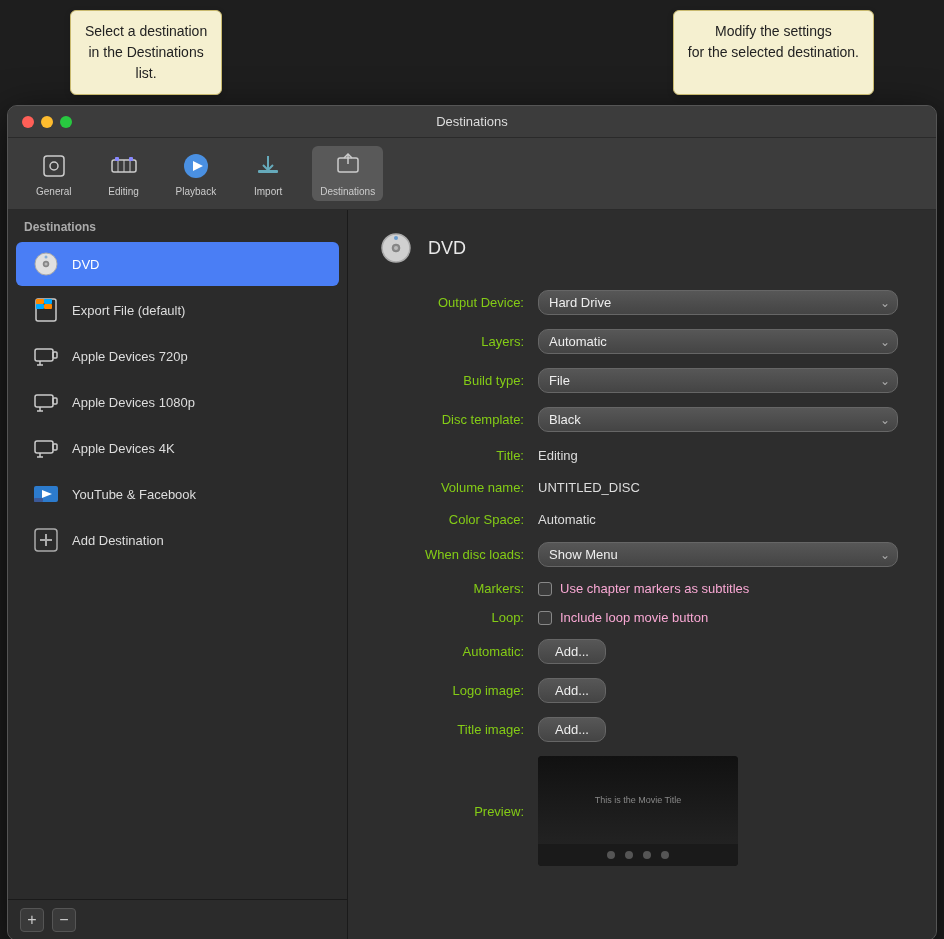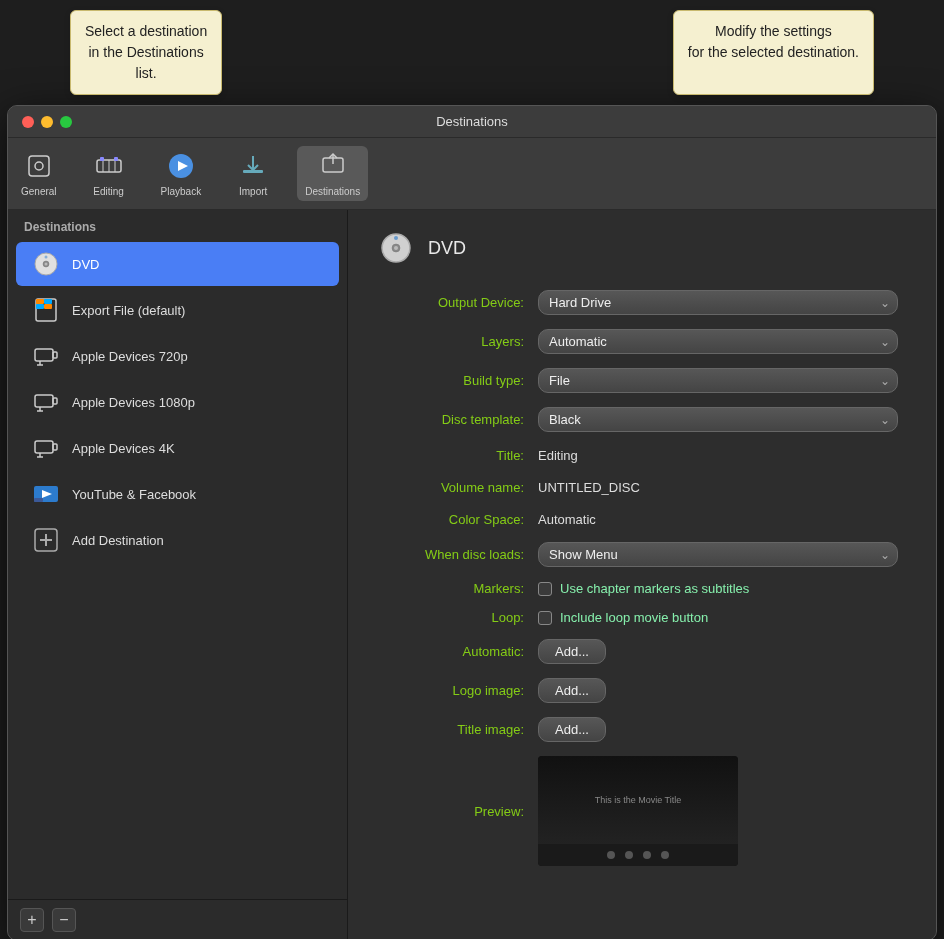--- a/index.html
+++ b/index.html
@@ -76,21 +76,21 @@
       font-size: 13px;
       color: #ddd;
       font-weight: 500;
     }
 
     
     .toolbar {
       background: #3c3c3c;
       display: flex;
       align-items: center;
-      padding: 8px 5px;
+      padding: 8px 20px;
       gap: 20px;
       border-bottom: 1px solid #2a2a2a;
     }
     .toolbar-item {
       display: flex;
       flex-direction: column;
       align-items: center;
       gap: 4px;
       cursor: pointer;
       padding: 4px 8px;
@@ -270,21 +270,21 @@
     .mac-checkbox {
       width: 14px;
       height: 14px;
       border: 1px solid #888;
       border-radius: 3px;
       background: #3a3a3a;
       flex-shrink: 0;
     }
     .checkbox-label {
       font-size: 13px;
-      color: #86efac;
+      color: #f9a8d4;
     }
 
     
     .mac-button {
       background: linear-gradient(180deg, #575757 0%, #444 100%);
       border: 1px solid #666;
       border-radius: 10px;
       color: #eee;
       font-size: 13px;
       padding: 4px 16px;

